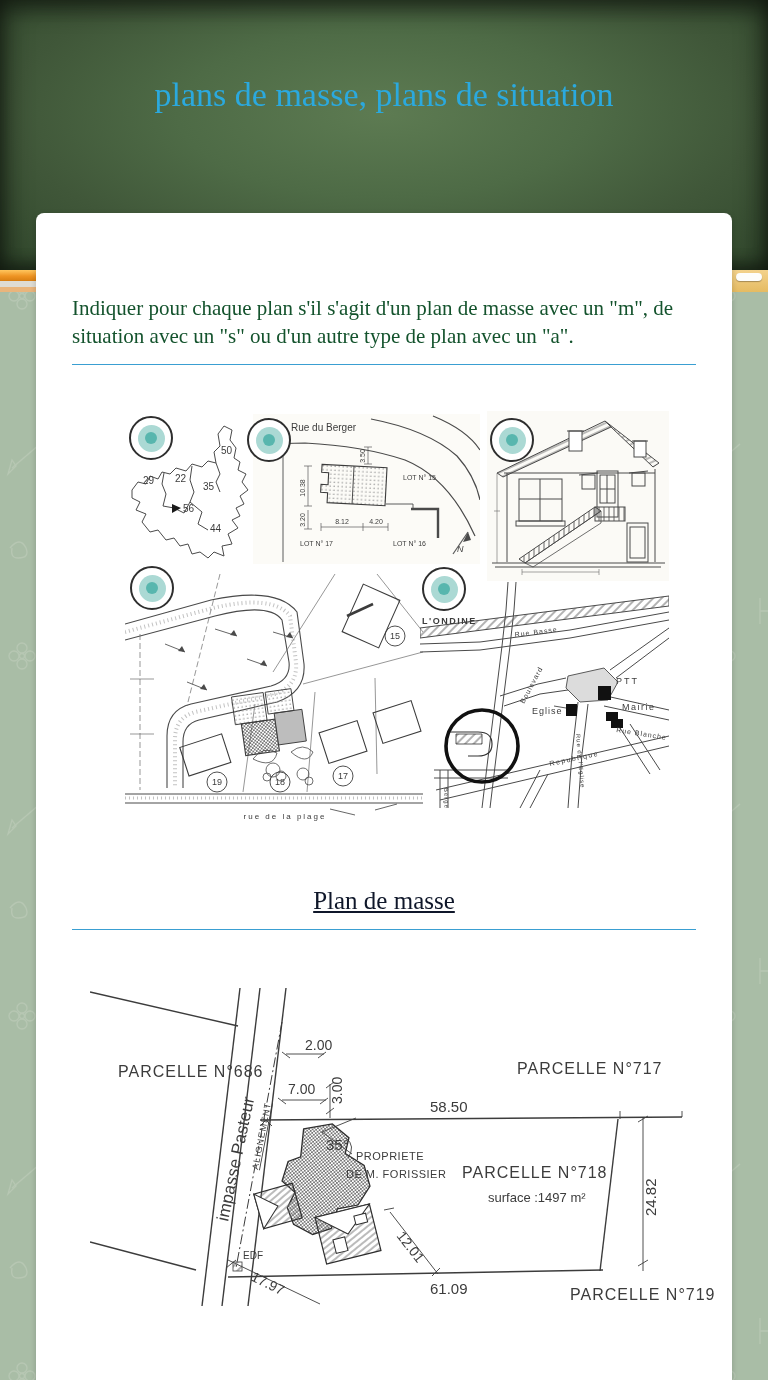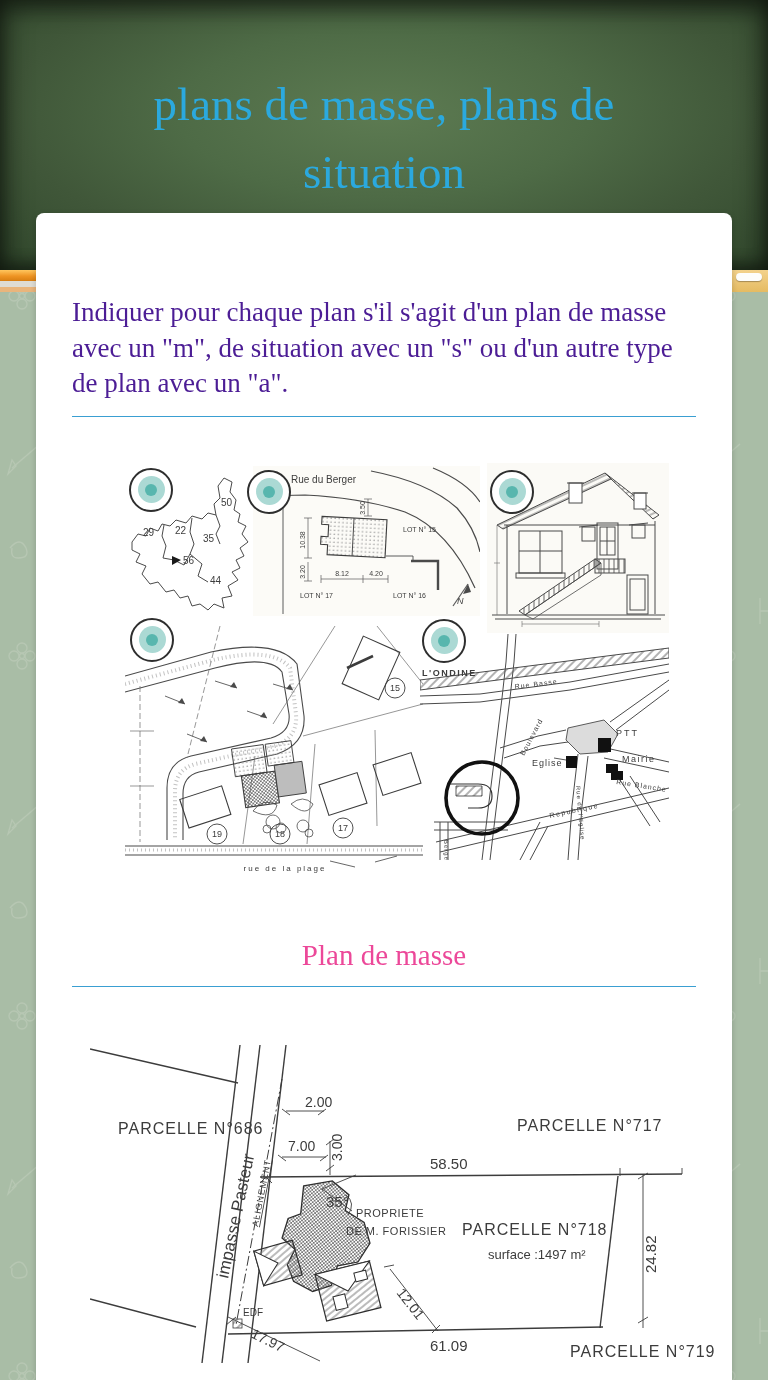--- a/index.html
+++ b/index.html
@@ -11,59 +11,59 @@
   
   .chalkboard{
     position:relative;z-index:1;height:270px;
     background:radial-gradient(ellipse at 50% 42%, #5d7b52 0%, #4e6b46 38%, #405739 68%, #334a2e 96%);
     box-shadow:inset 0 12px 20px rgba(0,0,0,.38), inset 0 -8px 14px rgba(0,0,0,.30),
                inset 14px 0 22px rgba(0,0,0,.22), inset -14px 0 22px rgba(0,0,0,.22);
   }
   .board-title{
     margin:0 auto;padding-top:70px;max-width:624px;text-align:center;
     font-family:"Liberation Serif",serif;font-weight:400;
-    font-size:47px;line-height:1.45;color:#2ba9de;
+    font-size:34px;line-height:1.45;color:#2ba9de;
   }
   .tray{position:relative;z-index:1;height:22px;display:flex;}
   .tray-left{flex:1 1 50%;display:flex;flex-direction:column;}
   .tray-left .s1{height:11px;background:linear-gradient(#ffc65e,#ef9423 55%,#d87f12);}
   .tray-left .s2{height:6px;background:#dedcd4;}
   .tray-left .s3{height:5px;background:#e9b57c;}
   .tray-right{flex:1 1 50%;position:relative;background:linear-gradient(#f3d28c,#e5bb62);}
   .chalk-piece{position:absolute;right:6px;top:3px;width:26px;height:8px;border-radius:4px;
     background:#fdfdfb;box-shadow:0 1px 1px rgba(0,0,0,.3);}
   
   .card{
     position:relative;z-index:2;margin:-79px 36px 0;background:#ffffff;
     border-radius:8px;padding:82px 36px 30px;min-height:1080px;
     box-shadow:0 2px 6px rgba(0,0,0,.18);
   }
   .instruction{
-    margin:0;font-family:"Liberation Serif",serif;font-size:27px;line-height:1.32;
-    color:#4c1d95;
+    margin:0;font-family:"Liberation Serif",serif;font-size:21px;line-height:1.32;
+    color:#14532d;
   }
   .blue-rule{border:none;border-top:1px solid #3a9fd2;margin:14px 0 0;}
   
   .hotspot-figure{position:relative;width:541px;height:418px;margin:46px 0 0 56px;}
   .fig{position:absolute;}
   .fig text{fill:#3c3c3c;stroke:none;font-family:"Liberation Sans",sans-serif;}
   .hs{
     position:absolute;width:44px;height:44px;box-sizing:border-box;border-radius:50%;
     background:#ffffff;border:2px solid #2e2e2e;cursor:pointer;
   }
   .hs .ring{position:absolute;left:50%;top:50%;width:27px;height:27px;margin:-13.5px 0 0 -13.5px;
     border-radius:50%;background:#abd9d4;}
   .hs .dot{position:absolute;left:50%;top:50%;width:12px;height:12px;margin:-6px 0 0 -6px;
     border-radius:50%;background:#58b6ae;}
   
   .progress{margin:26px 0 0;font-size:17px;color:#3d3d3d;}
   .progress b{font-weight:700;color:#2f2f2f;}
   .section-title{
     margin:58px 0 0;font-family:"Liberation Serif",serif;font-weight:400;
-    font-size:29px;color:#ec4899;text-align:center;
+    font-size:25px;color:#0f172a;text-align:center;text-decoration:underline;
   }
   .parcel-figure{margin:44px 0 0 18px;}
 </style>
 </head>
 <body>
 
 <svg class="bg-doodles" width="768" height="1380">
   <defs>
     <pattern id="doodles" width="140" height="360" patternUnits="userSpaceOnUse">
       <g stroke="#bac9b6" stroke-width="1.3" fill="none" opacity="0.8">

